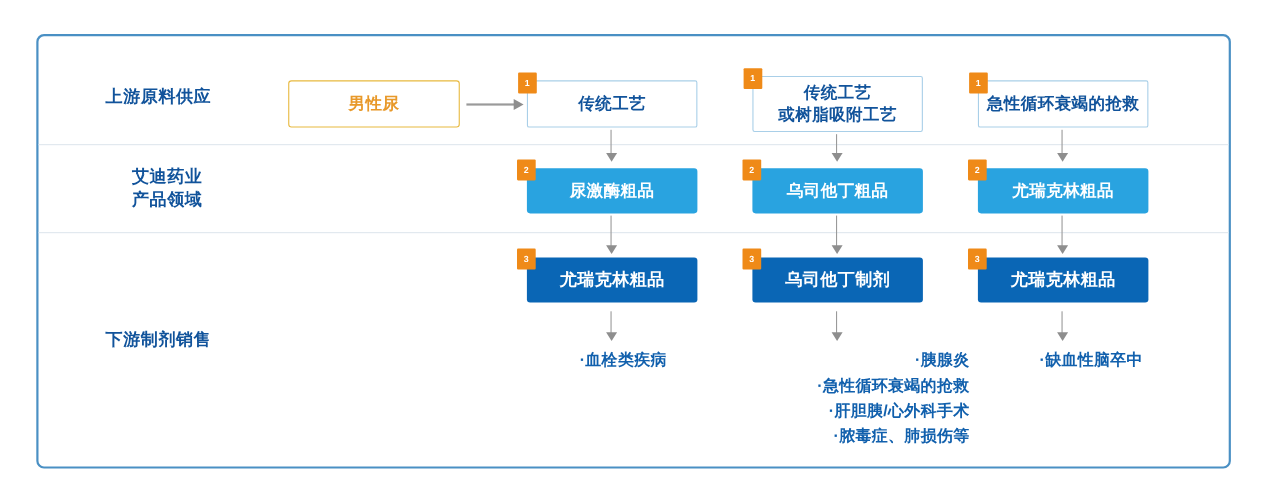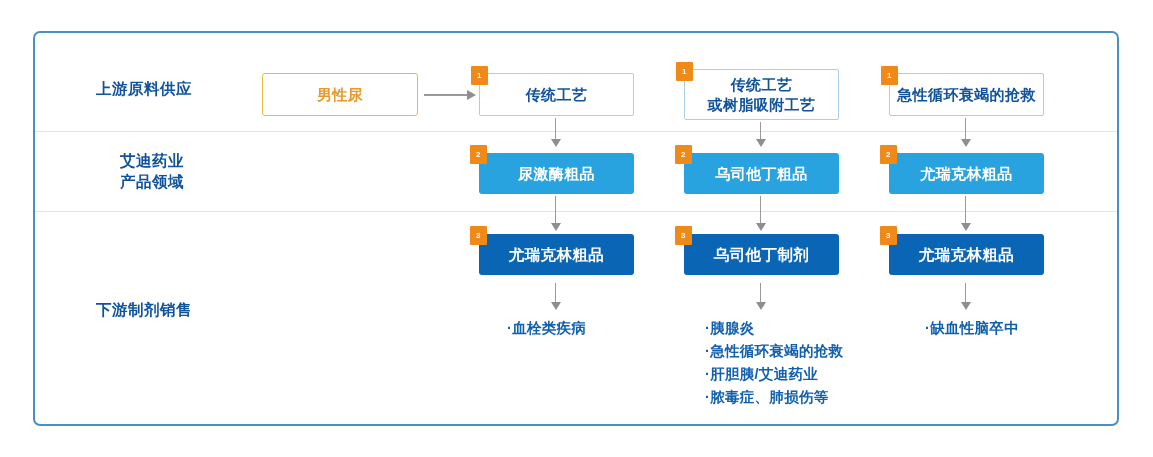--- a/index.html
+++ b/index.html
@@ -163,20 +163,21 @@
 
   
   .indications {
     position: absolute;
     color: #1160ad;
     font-size: 14.5px;
     font-weight: bold;
     line-height: 23px;
     letter-spacing: 0.3px;
     white-space: nowrap;
+    margin-left: 20px;
   }
   .indications .ind-item { display: block; }
 </style>
 </head>
 <body>
 
 <div id="canvas">
 
   <div id="frame"></div>
 
@@ -249,24 +250,24 @@
 
   <div class="node prep" style="left:684px; top:234px; width:155px; height:41px;">
     <span class="badge">3</span>
     <span class="node-text">乌司他丁制剂</span>
   </div>
   <div class="arrow-down" style="left:754px; top:283px; height:30px;">
     <div class="shaft" style="height:20px;"></div>
     <div class="head" style="top:19px;"></div>
   </div>
 
-  <div class="indications" style="left:705px; top:317px;">
+  <div class="indications" style="left:723px; top:317px;text-align:right;">
     <span class="ind-item">·胰腺炎</span>
     <span class="ind-item">·急性循环衰竭的抢救</span>
-    <span class="ind-item">·肝胆胰/艾迪药业</span>
+    <span class="ind-item">·肝胆胰/心外科手术</span>
     <span class="ind-item">·脓毒症、肺损伤等</span>
   </div>
 
   <div class="node process" style="left:889px; top:73px; width:155px; height:43px;">
     <span class="badge">1</span>
     <span class="node-text">急性循环衰竭的抢救</span>
   </div>
   <div class="arrow-down" style="left:959px; top:118px; height:30px;">
     <div class="shaft" style="height:22px;"></div>
     <div class="head" style="top:21px;"></div>

